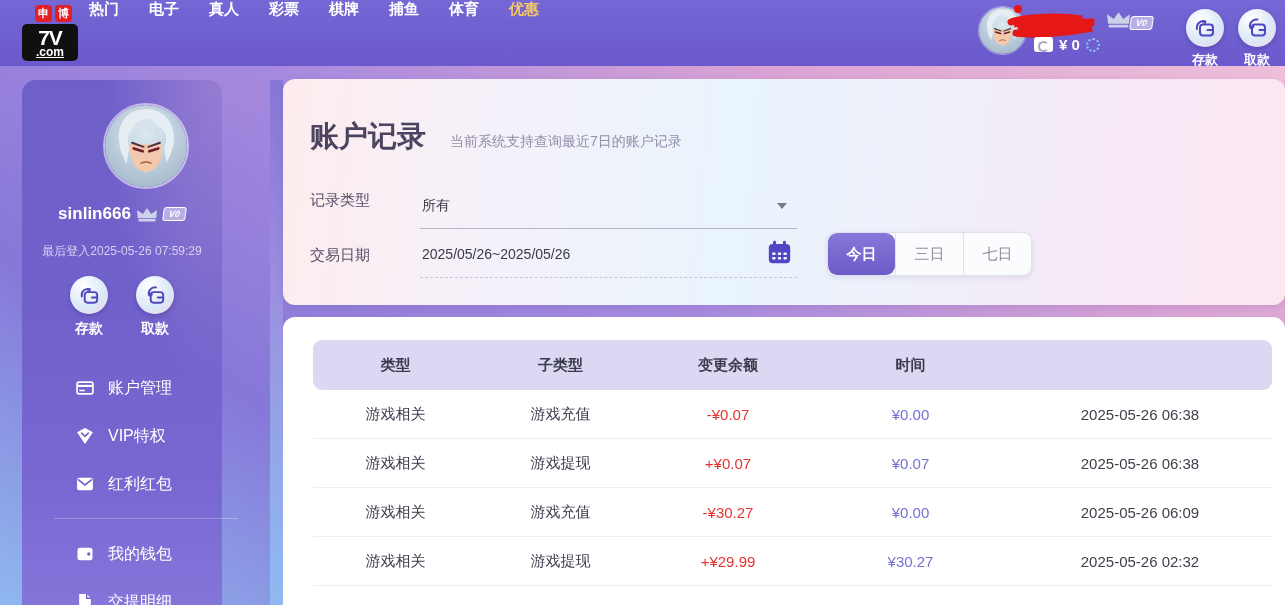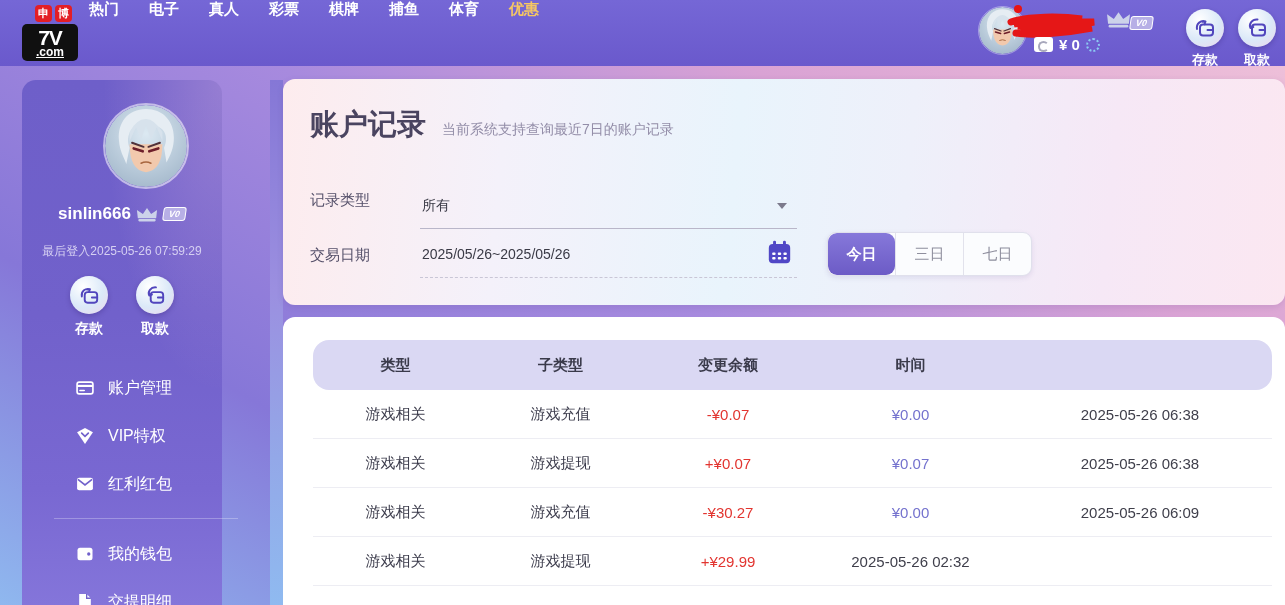--- a/index.html
+++ b/index.html
@@ -73,21 +73,21 @@
   .sb-item svg { flex:0 0 auto; }
   .sb-divider { position:absolute; left:32px; top:438px; width:184px; height:1px;
                 background:rgba(255,255,255,.28); }
   .sb-menu2 { position:absolute; left:0; top:450px; width:100%; }
 
   
   .filter-panel { position:absolute; left:283px; top:79px; width:1002px; height:226px;
                   border-radius:12px;
                   background:linear-gradient(95deg,#fdecee 0%,#f4f1fa 22%,#e9f4fc 45%,#eef0fa 62%,#f6e8f6 82%,#fbe7f1 100%);
                   box-shadow:0 2px 6px rgba(80,60,140,.15); }
-  .fp-title-row { position:absolute; left:27px; top:26px; display:flex; align-items:baseline; gap:16px; }
+  .fp-title-row { position:absolute; left:27px; top:38px; display:flex; align-items:baseline; gap:24px; }
   .fp-title { font-size:29px; font-weight:700; color:#4a4460; }
   .fp-subtitle { font-size:14px; color:#938da8; }
   .fp-label { position:absolute; left:27px; font-size:15px; color:#55506a; }
   .fp-value { position:absolute; left:139px; font-size:14px; color:#3a3a46; cursor:pointer; }
   .row1-label { top:112px; } .row1-value { top:118px; }
   .dd-arrow { position:absolute; left:494px; top:124px; width:0; height:0;
               border-left:5px solid transparent; border-right:5px solid transparent;
               border-top:6px solid #7c7a8c; cursor:pointer; }
   .underline-solid { position:absolute; left:137px; top:149px; width:377px; height:1px; background:#b9b6c9; }
   .row2-label { top:167px; } .row2-value { top:167px; }
@@ -100,21 +100,21 @@
                font-size:15px; color:#8f8f9e; cursor:pointer; border-left:1px solid #e2e2ec; }
   .range-tab:first-child { border-left:none; }
   .range-tab.active { background:linear-gradient(180deg,#8678da,#6c5bc6); color:#fff;
                       border-radius:9px; font-weight:700; }
 
   
   .table-card { position:absolute; left:283px; top:317px; width:1002px; height:288px;
                 background:#fff; border-radius:12px 12px 0 0; }
   .tbl { position:absolute; left:30px; top:23px; width:959px; }
   .tbl-row { display:grid; grid-template-columns:165px 165px 170px 195px 1fr; align-items:center; }
-  .tbl-head { height:50px; background:#dad8f3; border-radius:16px; font-weight:700; color:#3a3a4a; font-size:15px; }
+  .tbl-head { height:50px; background:#dad8f3; border-radius:9px; font-weight:700; color:#3a3a4a; font-size:15px; }
   .tbl-head span, .tbl-data span { text-align:center; }
   .tbl-data { height:49px; border-bottom:1px solid #ededf3; font-size:15px; color:#3c3c4c; }
   .cell-change { color:#e23530; }
   .cell-after  { color:#7472ce; }
   .cell-time   { color:#3f3f4b; }
 </style>
 </head>
 <body>
 
 <svg width="0" height="0" style="position:absolute">
@@ -355,17 +355,18 @@
         <span>游戏相关</span>
         <span>游戏充值</span>
         <span class="cell-change">-¥30.27</span>
         <span class="cell-after">¥0.00</span>
         <span class="cell-time">2025-05-26 06:09</span>
       </div>
       <div class="tbl-row tbl-data">
         <span>游戏相关</span>
         <span>游戏提现</span>
         <span class="cell-change">+¥29.99</span>
+        <span class="cell-after">¥30.27</span>
         <span class="cell-time">2025-05-26 02:32</span>
       </div>
     </div>
   </section>
 </div>
 
 </body></html>

